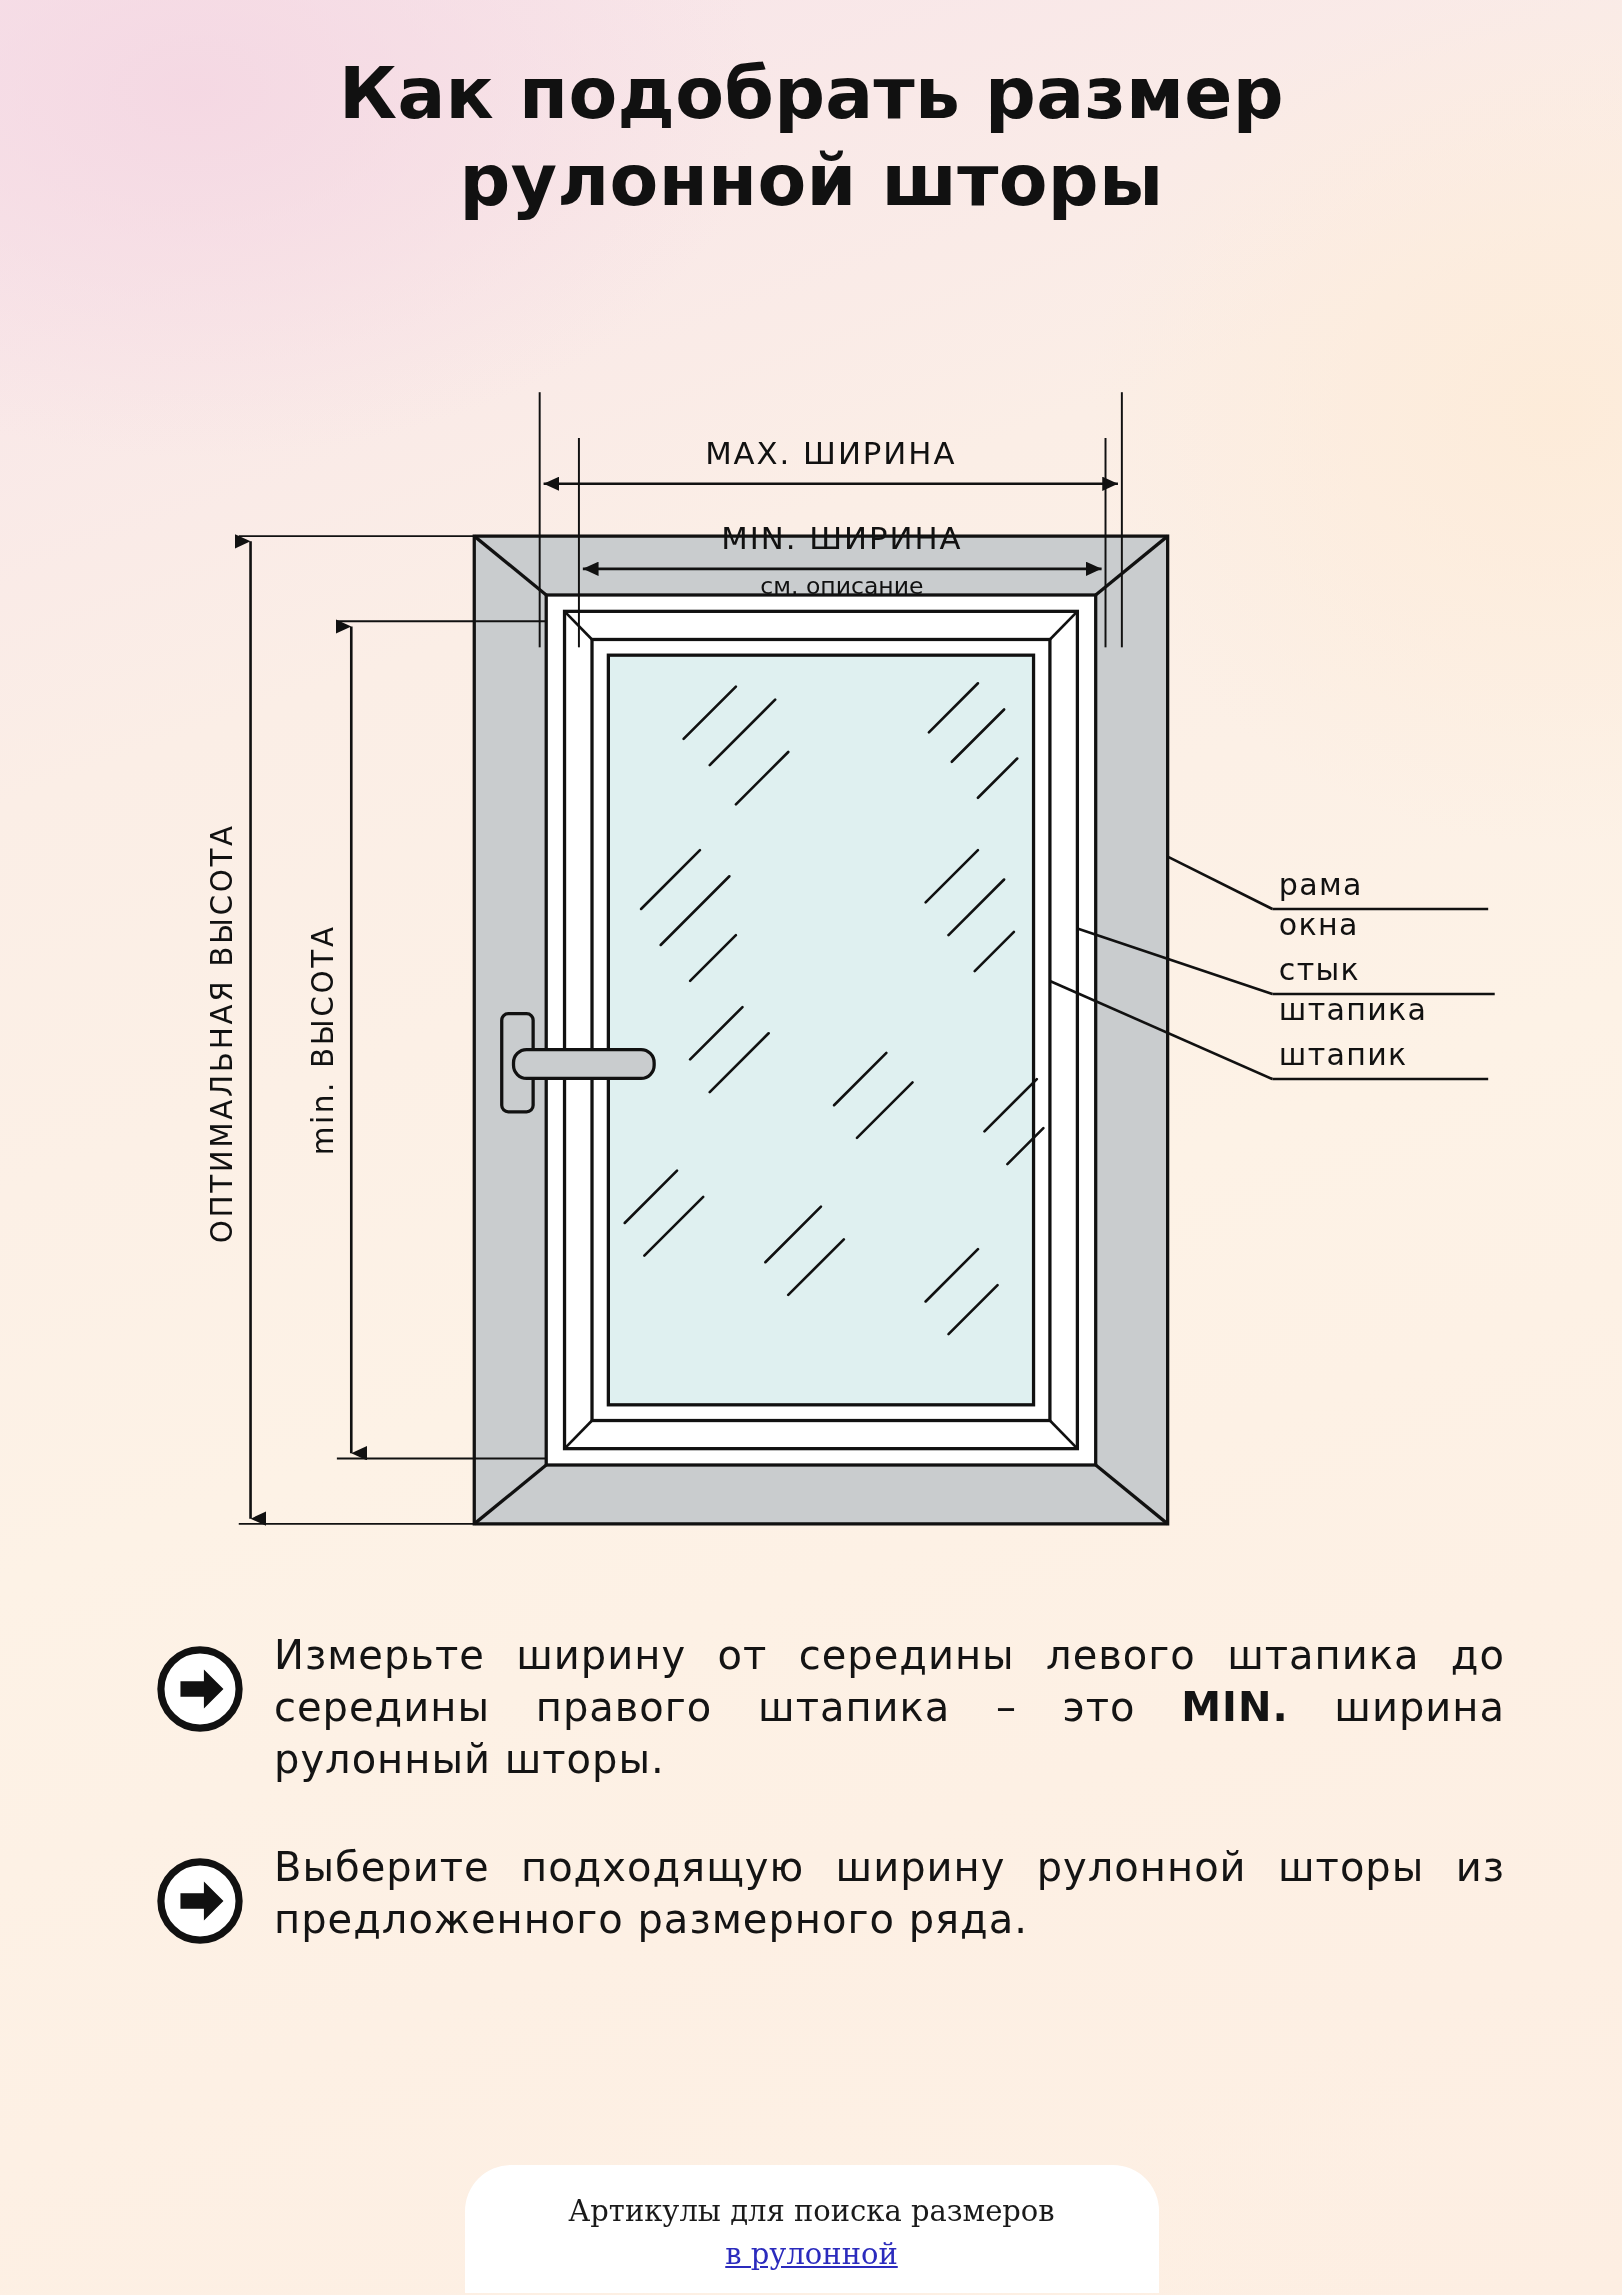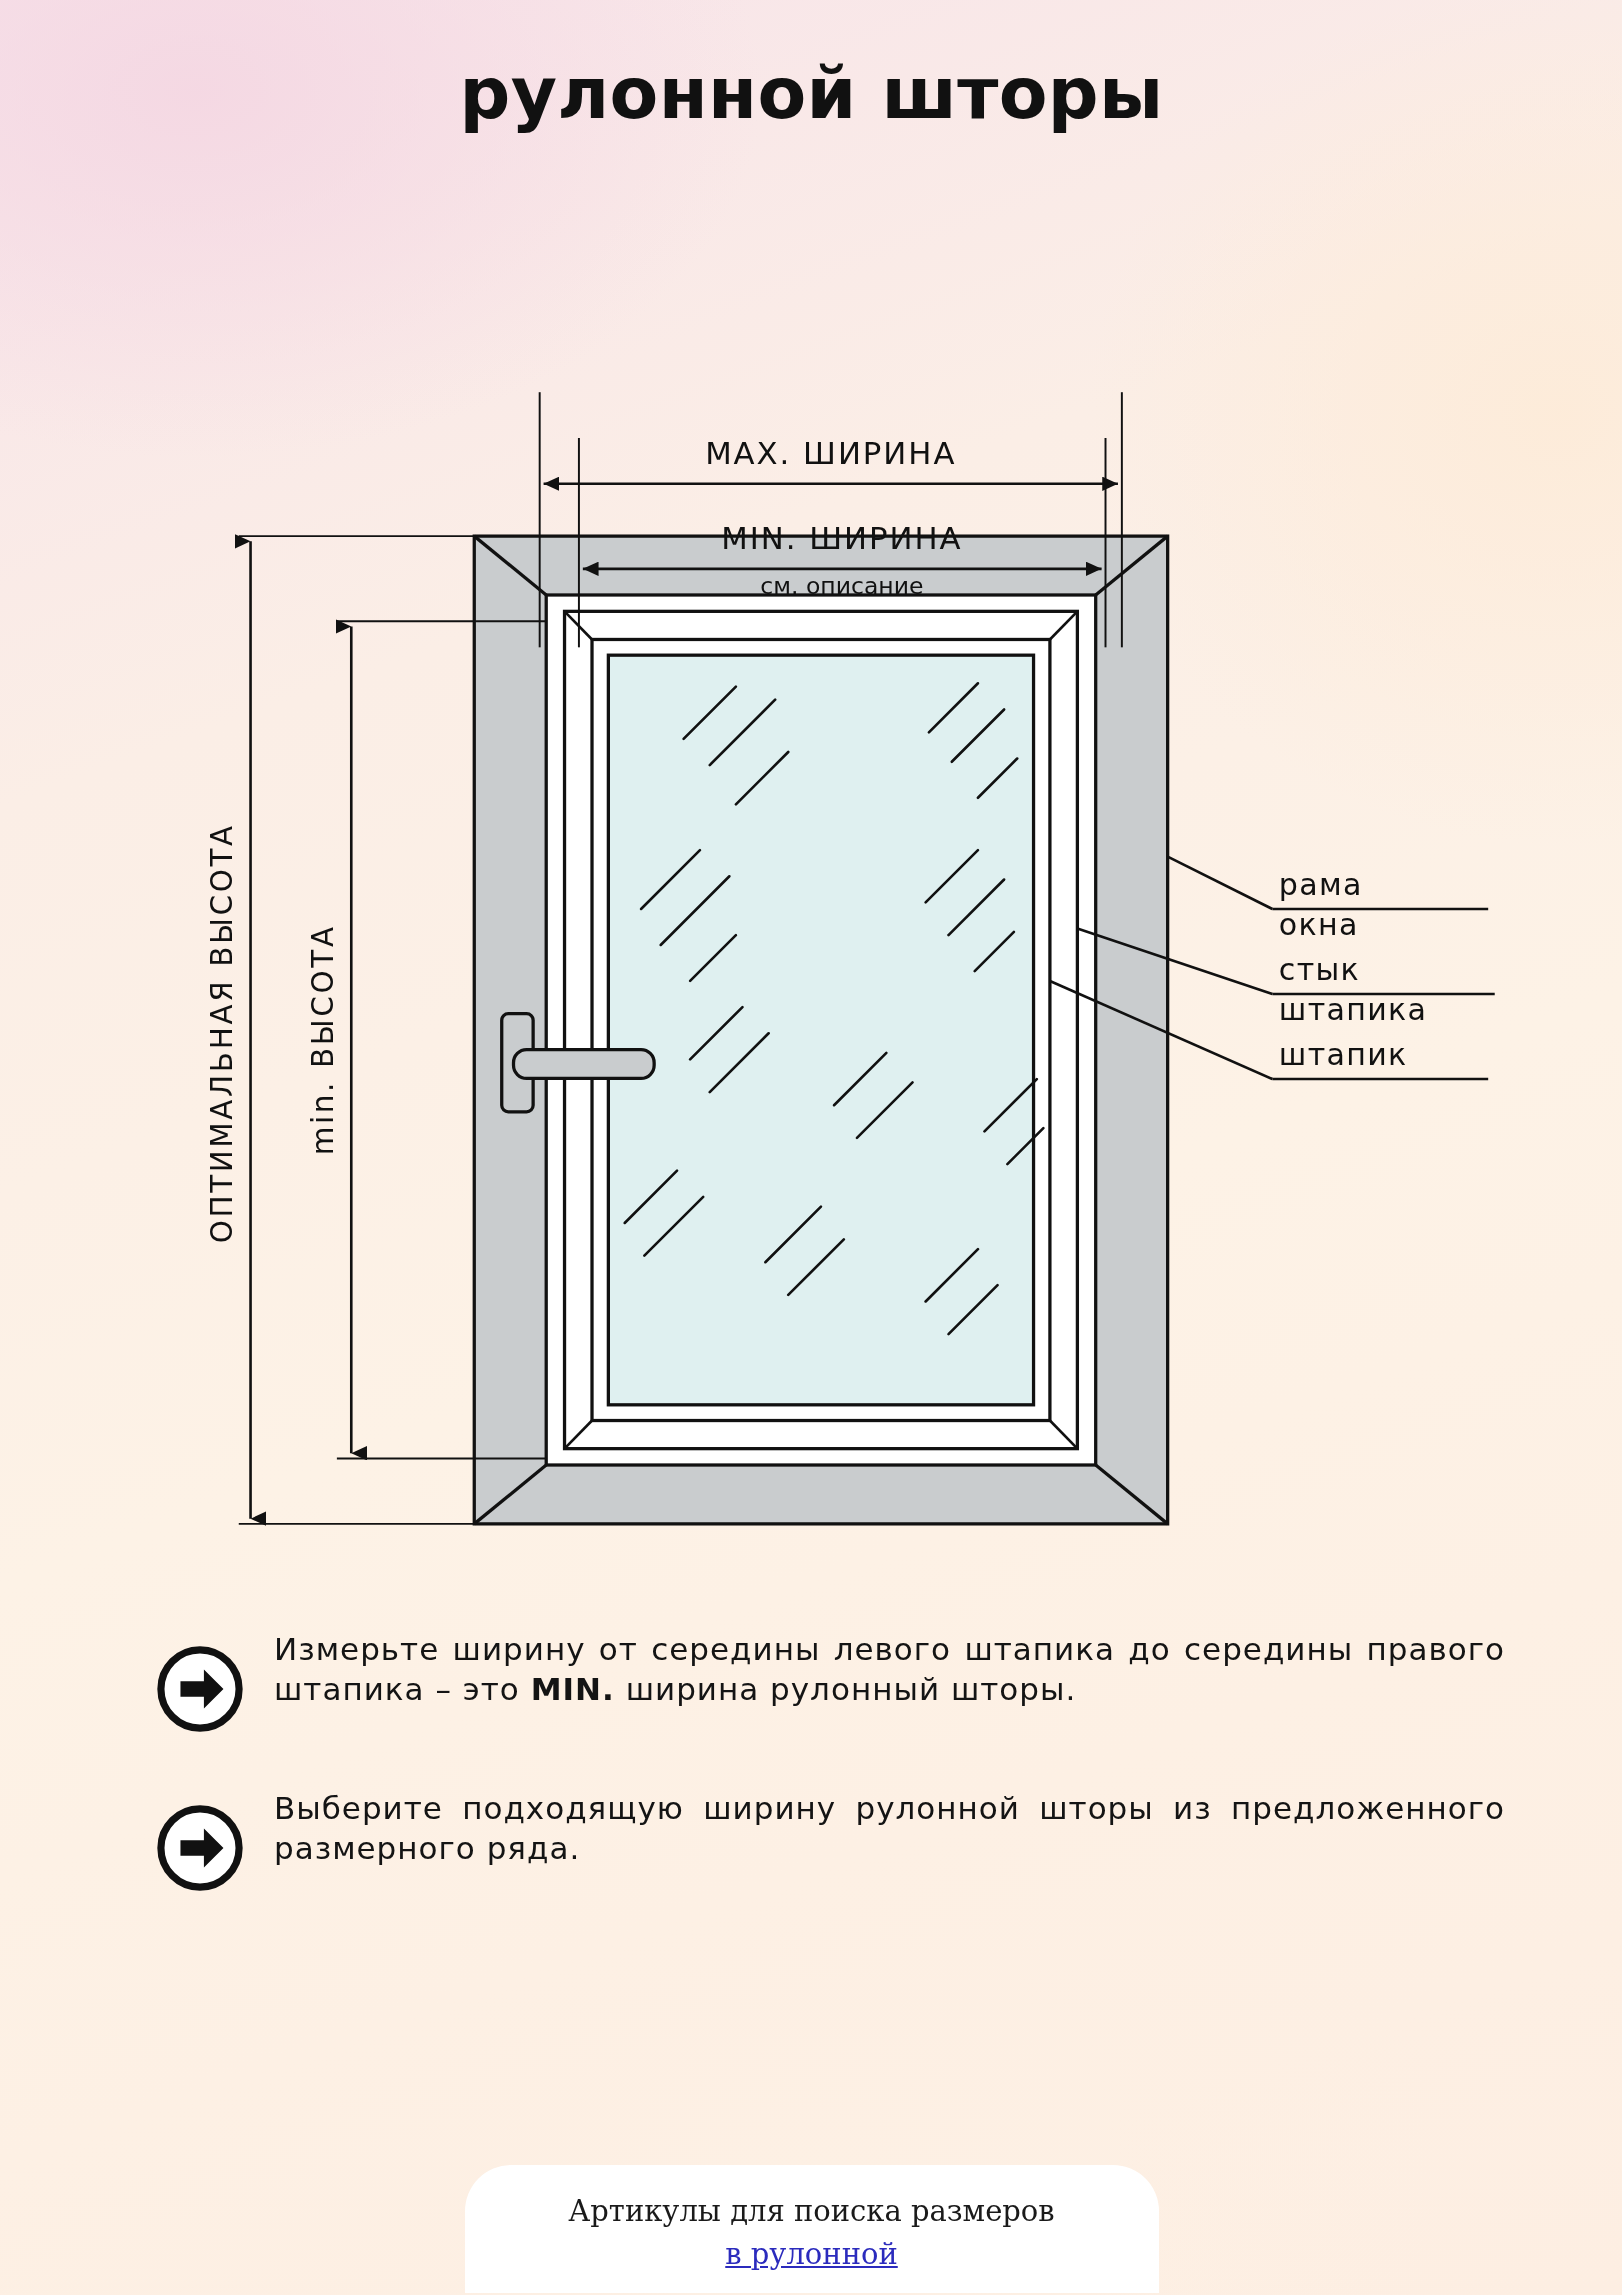--- a/index.html
+++ b/index.html
@@ -78,21 +78,21 @@
   .step-icon {
     flex: 0 0 auto;
     width: 86px;
     height: 86px;
     margin-right: 31px;
     margin-top: 17px;
   }
   .step-text {
     flex: 1 1 auto;
     font-family: "DejaVu Sans", sans-serif;
-    font-size: 31px;
+    font-size: 40px;
     line-height: 1.30;
     color: #141414;
     letter-spacing: 1px;
     text-align: justify;
   }
   .step-text b { font-weight: bold; }
 
   .footer {
     position: absolute;
     left: 50%;
@@ -122,20 +122,21 @@
   .lbl {
     font-family: "DejaVu Sans", sans-serif;
   }
 </style>
 </head>
 <body>
 
 <div class="page">
 
   <div class="title">
+    <div>Как подобрать размер</div>
     <div>рулонной шторы</div>
   </div>
 
   <div class="diagram">
     <svg width="1623" height="1341" viewBox="0 0 2480 2050" xmlns="http://www.w3.org/2000/svg">
       <defs>
         <marker id="arrH" markerWidth="26" markerHeight="22" refX="24" refY="11" orient="auto" markerUnits="userSpaceOnUse">
           <path d="M0,0 L24,11 L0,22 z" fill="#111111"></path>
         </marker>
         <marker id="arrHs" markerWidth="26" markerHeight="22" refX="2" refY="11" orient="auto" markerUnits="userSpaceOnUse">

